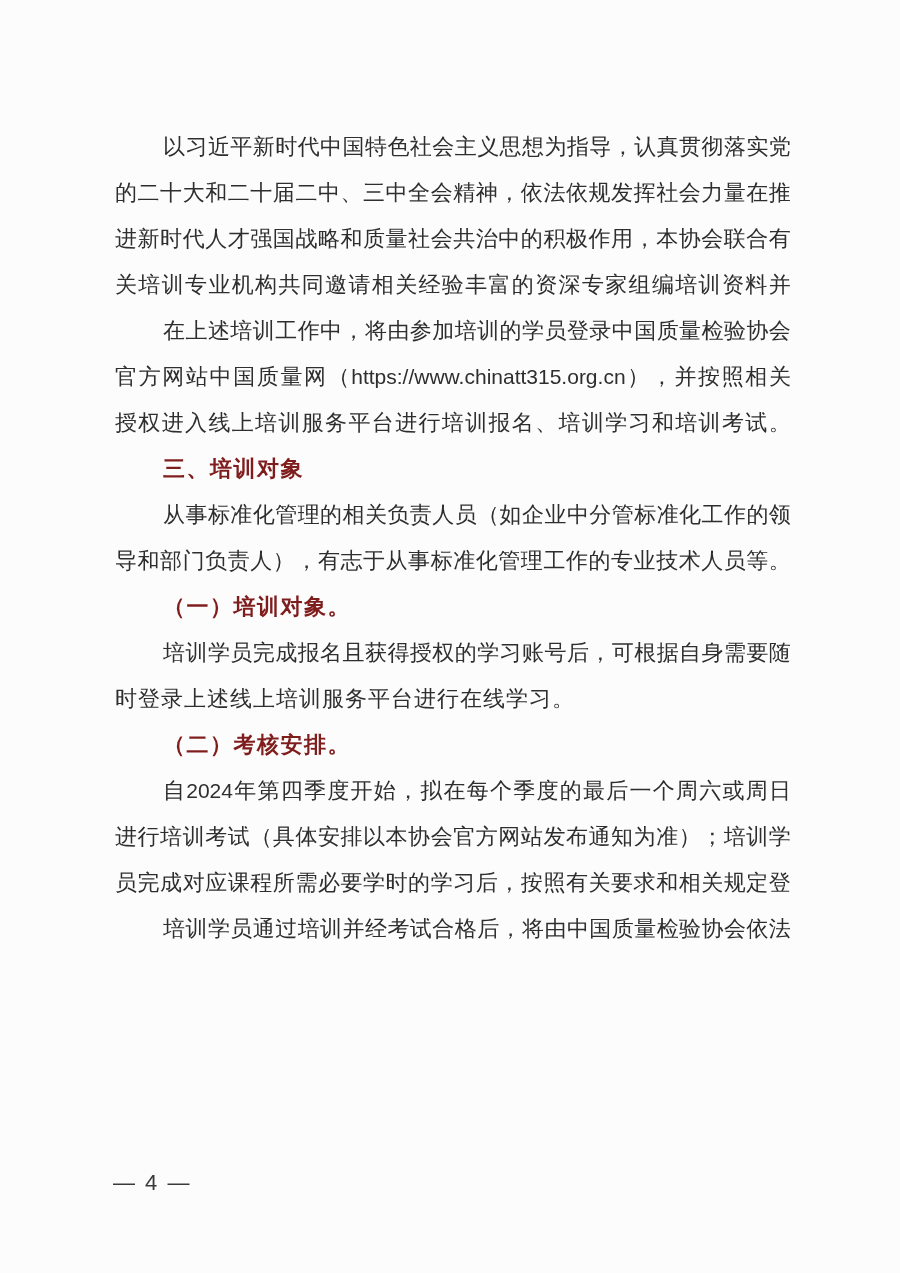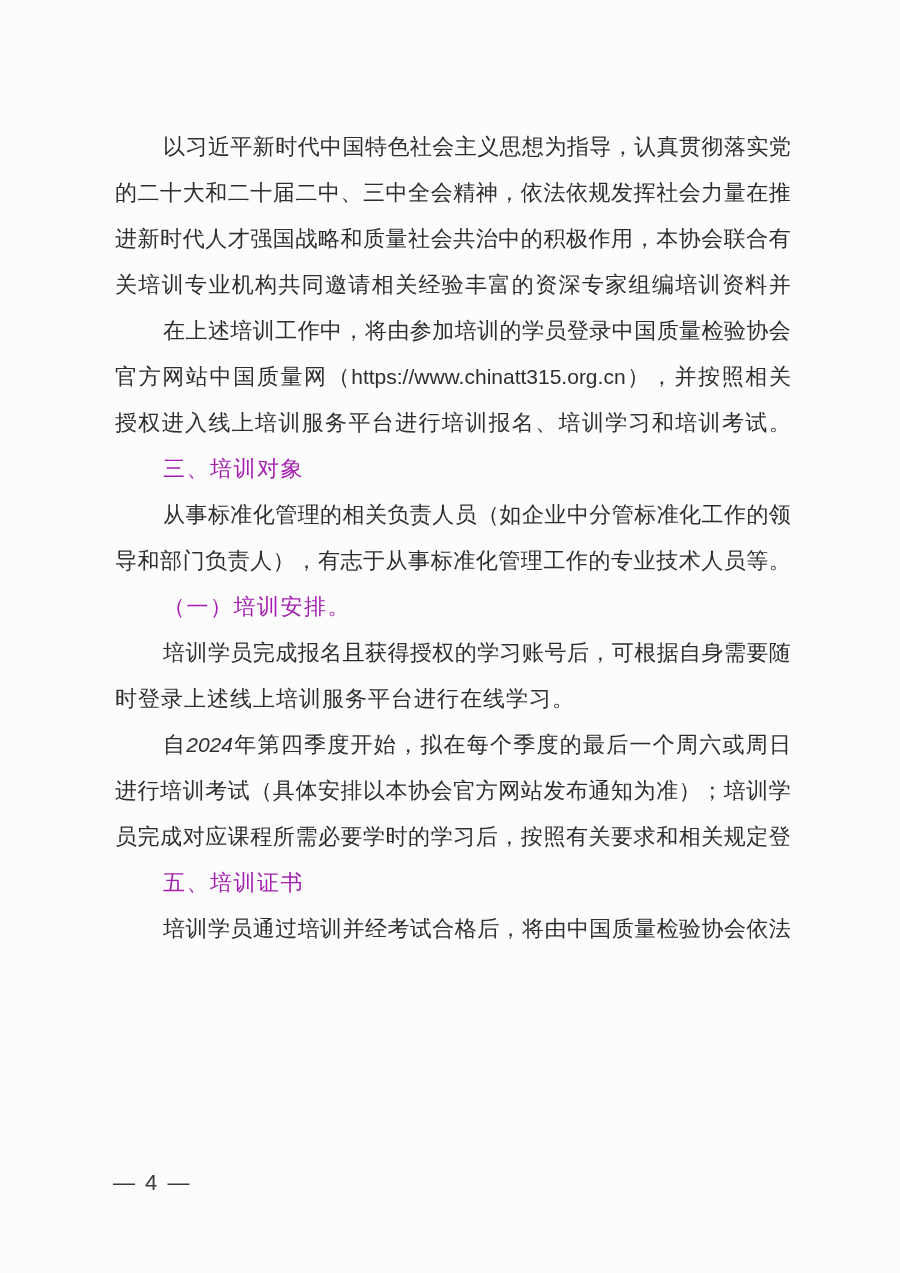--- a/index.html
+++ b/index.html
@@ -28,26 +28,26 @@
   }
   .line.fill {
     display: flex;
     justify-content: space-between;
     align-items: baseline;
     letter-spacing: 0;
     white-space: normal;
   }
   .line.indent { padding-left: 48px; box-sizing: border-box; }
   .line.h1, .line.h2 {
-    font-weight: normal;
-    color: #a21caf;
+    font-weight: bold;
+    color: #7f1d1d;
     letter-spacing: 1.5px;
   }
   .lt { font-size: 21px; letter-spacing: 0; }
-  .lt.num { font-size: 21px; font-style: italic; }
+  .lt.num { font-size: 21px; }
   .footer {
     position: absolute;
     left: 113px;
     top: 1160px;
     height: 46px;
     line-height: 46px;
     font-size: 22px;
     color: #3a3a3a;
     letter-spacing: 2px;
   }
@@ -325,21 +325,21 @@
           <span>专</span>
           <span>业</span>
           <span>技</span>
           <span>术</span>
           <span>人</span>
           <span>员</span>
           <span>等</span>
           <span>。</span>
         </div>
       </div>
-      <div class="line indent h2">（一）培训安排。</div>
+      <div class="line indent h2">（一）培训对象。</div>
       <div class="paragraph">
         <div class="line indent fill">
           <span>培</span>
           <span>训</span>
           <span>学</span>
           <span>员</span>
           <span>完</span>
           <span>成</span>
           <span>报</span>
           <span>名</span>
@@ -359,20 +359,21 @@
           <span>根</span>
           <span>据</span>
           <span>自</span>
           <span>身</span>
           <span>需</span>
           <span>要</span>
           <span>随</span>
         </div>
         <div class="line">时登录上述线上培训服务平台进行在线学习。</div>
       </div>
+      <div class="line indent h2">（二）考核安排。</div>
       <div class="paragraph">
         <div class="line indent fill">
           <span>自</span>
           <span class="lt num">2024</span>
           <span>年</span>
           <span>第</span>
           <span>四</span>
           <span>季</span>
           <span>度</span>
           <span>开</span>
@@ -453,21 +454,20 @@
           <span>要</span>
           <span>求</span>
           <span>和</span>
           <span>相</span>
           <span>关</span>
           <span>规</span>
           <span>定</span>
           <span>登</span>
         </div>
       </div>
-      <div class="line indent h1">五、培训证书</div>
       <div class="paragraph">
         <div class="line indent fill">
           <span>培</span>
           <span>训</span>
           <span>学</span>
           <span>员</span>
           <span>通</span>
           <span>过</span>
           <span>培</span>
           <span>训</span>

